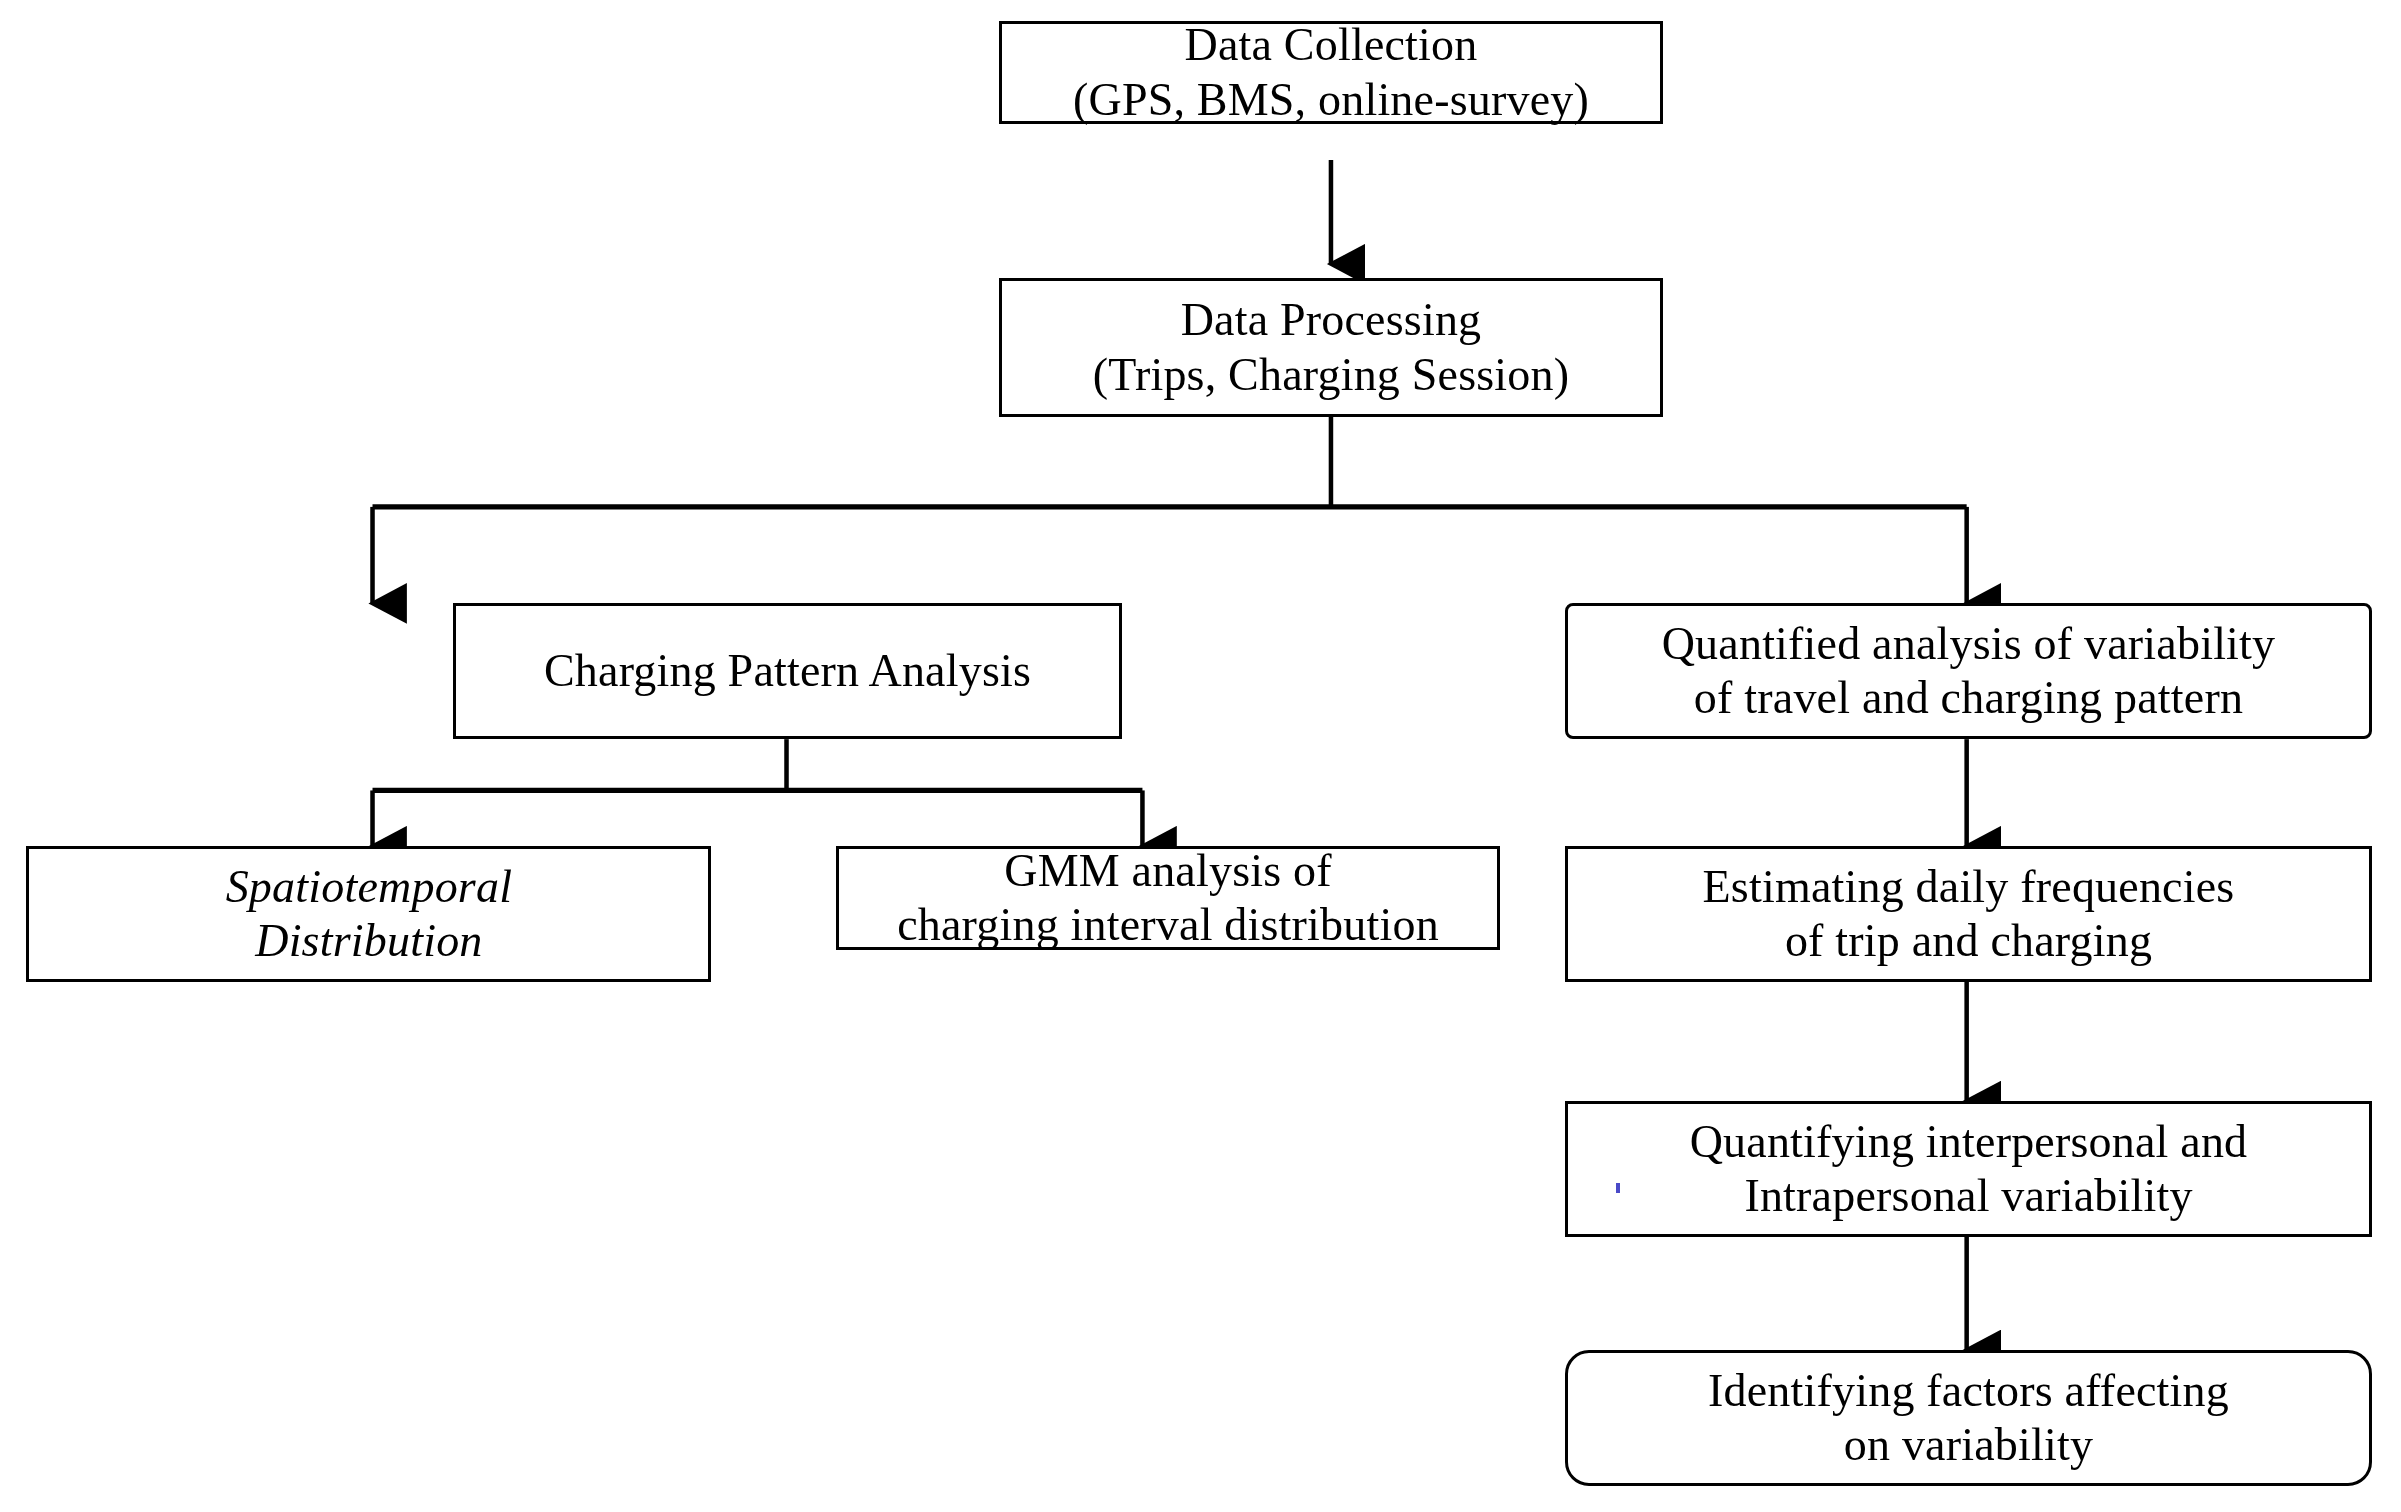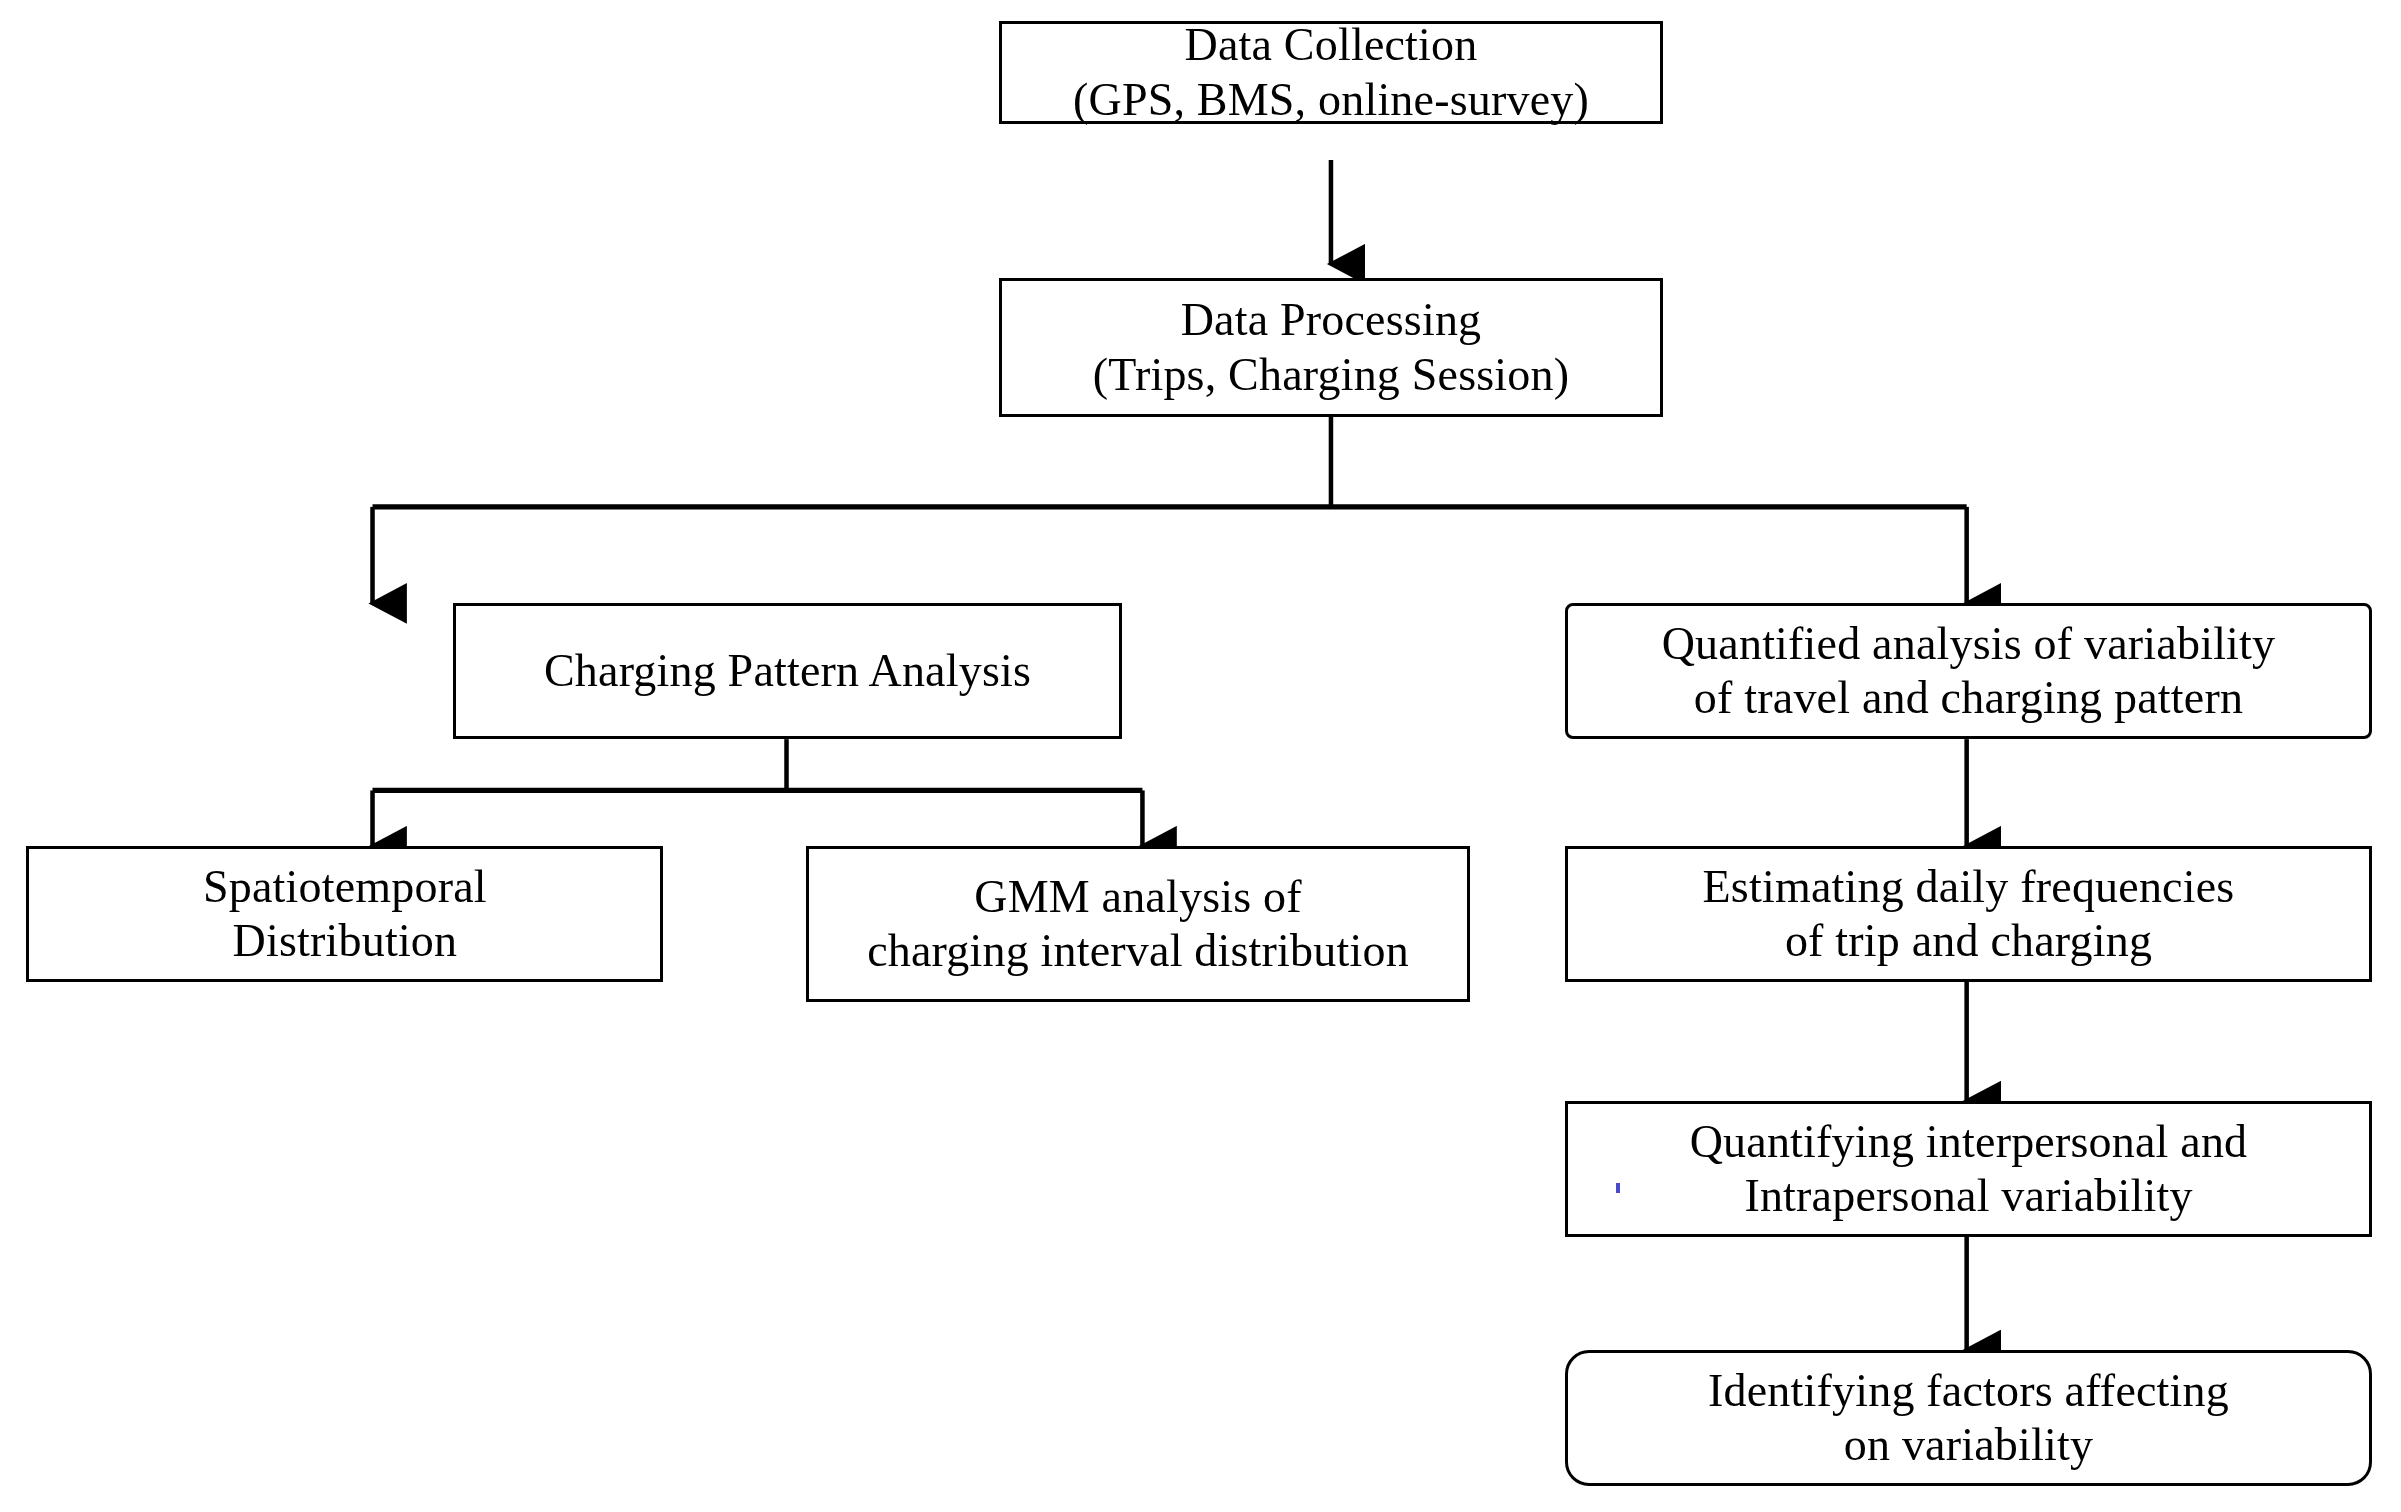--- a/index.html
+++ b/index.html
@@ -116,26 +116,26 @@
 
   <div class="node-box" style="left:453px; top:603px; width:669px; height:136px;">
     <span class="node-line">Charging Pattern Analysis</span>
   </div>
 
   <div class="node-box" style="left:1565px; top:603px; width:807px; height:136px;border-radius:8px;">
     <span class="node-line">Quantified analysis of variability</span>
     <span class="node-line">of travel and charging pattern</span>
   </div>
 
-  <div class="node-box" style="left:26.4px; top:846px; width:637px; height:136px;">
+  <div class="node-box" style="left:26.4px; top:846px; width:685px; height:136px;font-style:italic;">
     <span class="node-line">Spatiotemporal</span>
     <span class="node-line">Distribution</span>
   </div>
 
-  <div class="node-box" style="left:806px; top:846px; width:664px; height:156px;">
+  <div class="node-box" style="left:836px; top:846px; width:664px; height:104px;">
     <span class="node-line">GMM analysis of</span>
     <span class="node-line">charging interval distribution</span>
   </div>
 
   <div class="node-box" style="left:1565px; top:846px; width:807px; height:136px;">
     <span class="node-line">Estimating daily frequencies</span>
     <span class="node-line">of trip and charging</span>
   </div>
 
   <div class="node-box" style="left:1565px; top:1101px; width:807px; height:136px;">

